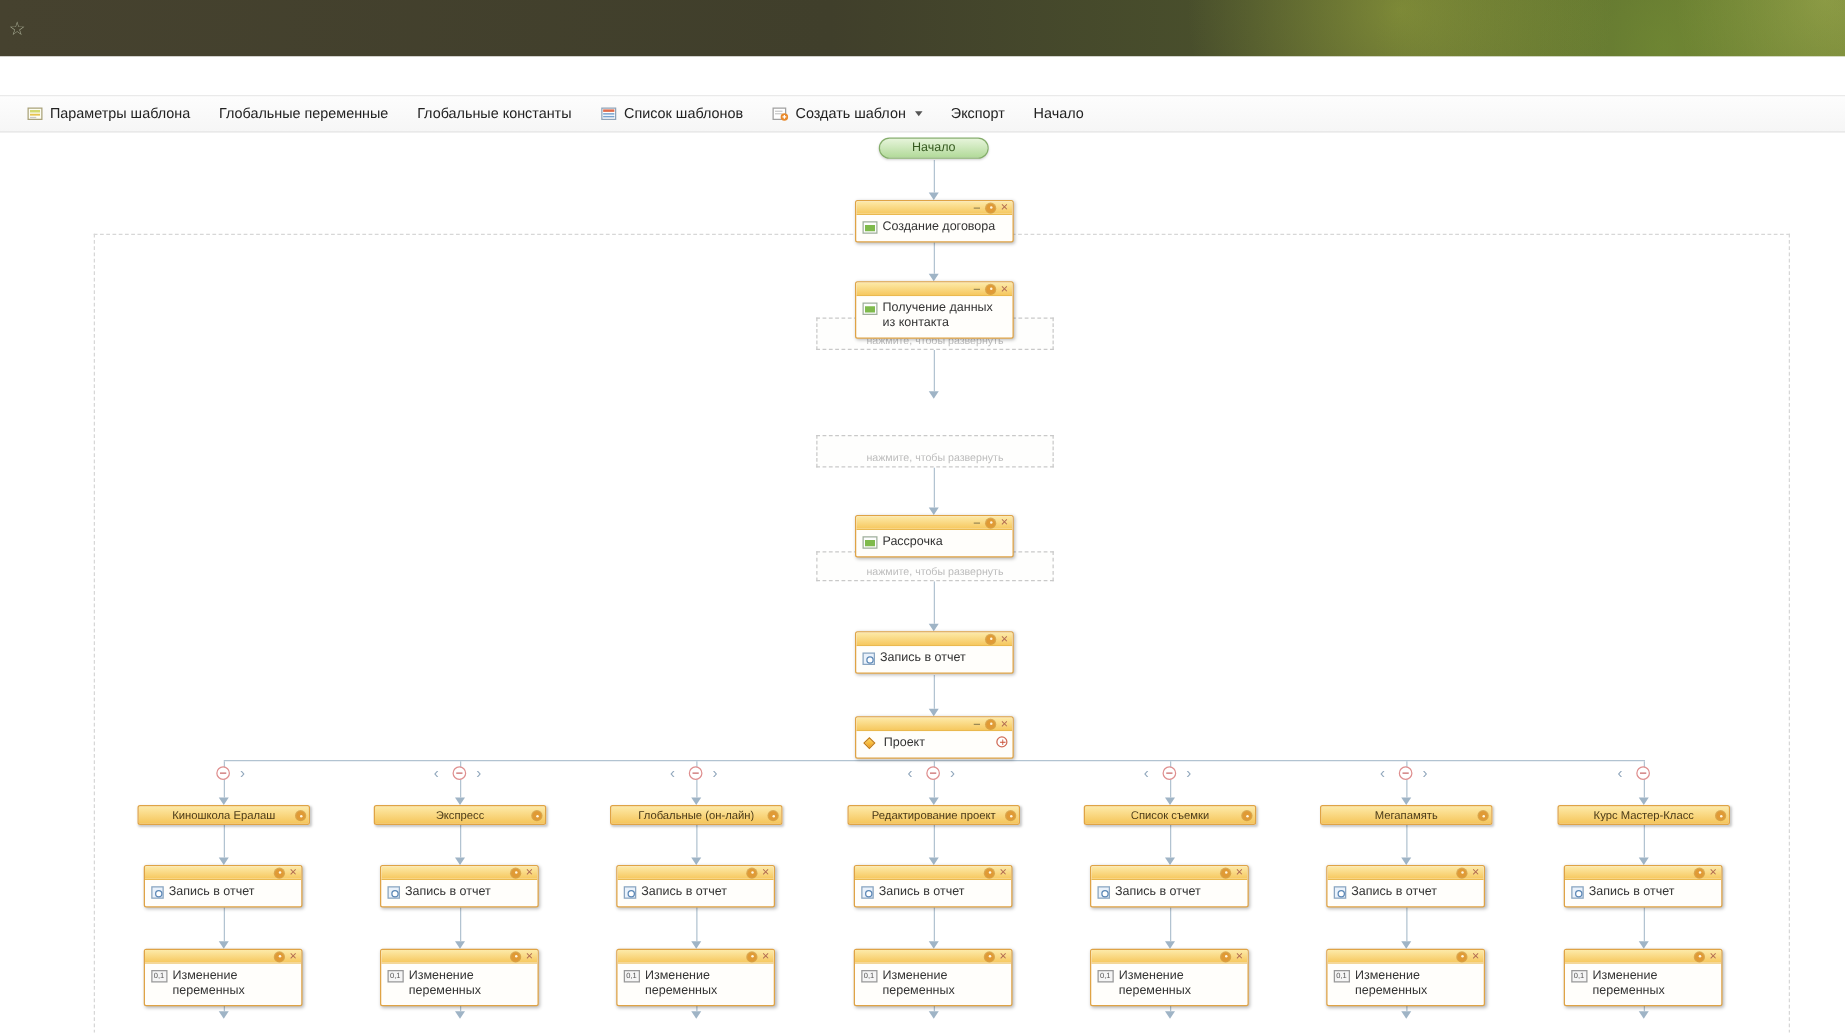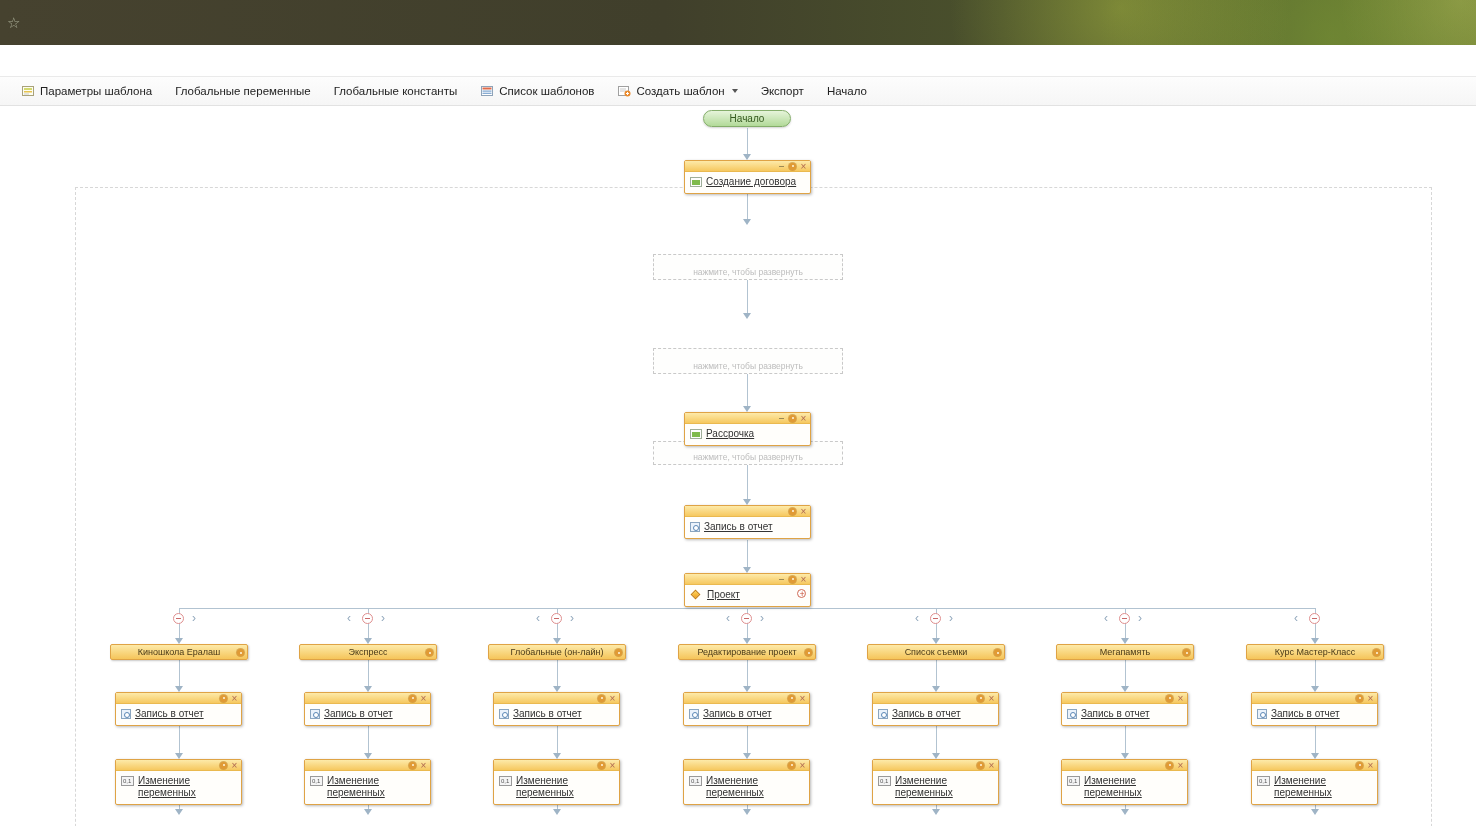--- a/index.html
+++ b/index.html
@@ -98,21 +98,21 @@
   .cond-label { max-width:118px; white-space:nowrap; overflow:hidden; }
 
   .minus-circle { width:11px; height:11px; border:1px solid #df8f8f; border-radius:50%;
     background:#fff; z-index:4; cursor:pointer; }
   .minus-circle::after { content:""; position:absolute; left:2px; top:4px; width:5px; height:1px;
     background:#c96a6a; }
   .chev { font-size:12px; line-height:10px; color:#92a8bd; z-index:4; cursor:pointer; }
   .chev-l::before { content:"‹"; }
   .chev-r::before { content:"›"; }
 
-  .blk-label { flex:1;text-decoration:underline; }
+  .blk-label { flex:1; }
 </style>
 </head>
 <body>
 
 <div class="top-header">
   <span class="fav-star"></span>
 </div>
 
 <div class="toolbar">
   <div class="tb-item">
@@ -180,20 +180,31 @@
     </div>
   </div>
 
   <div class="vline" style="left:747px;top:95px;height:25px"></div>
   <div class="ah" style="left:743px;top:120px"></div>
 
   <div class="collapsed" style="left:653px;top:155px;height:26px">
     <span>нажмите, чтобы развернуть</span>
   </div>
 
+  <div class="fblock" style="left:684px;top:126px">
+    <div class="fblock-hdr">
+      <span class="ctl ctl-min"></span>
+      <span class="ctl ctl-gear"></span>
+      <span class="ctl ctl-close"></span>
+    </div>
+    <div class="fblock-body">
+      <span class="icon-crm"></span>
+      <span class="blk-label">Получение данных из контакта</span>
+    </div>
+  </div>
 
   <div class="vline" style="left:747px;top:181px;height:33px"></div>
   <div class="ah" style="left:743px;top:214px"></div>
 
   <div class="collapsed" style="left:653px;top:249px;height:26px">
     <span>нажмите, чтобы развернуть</span>
   </div>
 
 
   <div class="vline" style="left:747px;top:275px;height:32px"></div>

